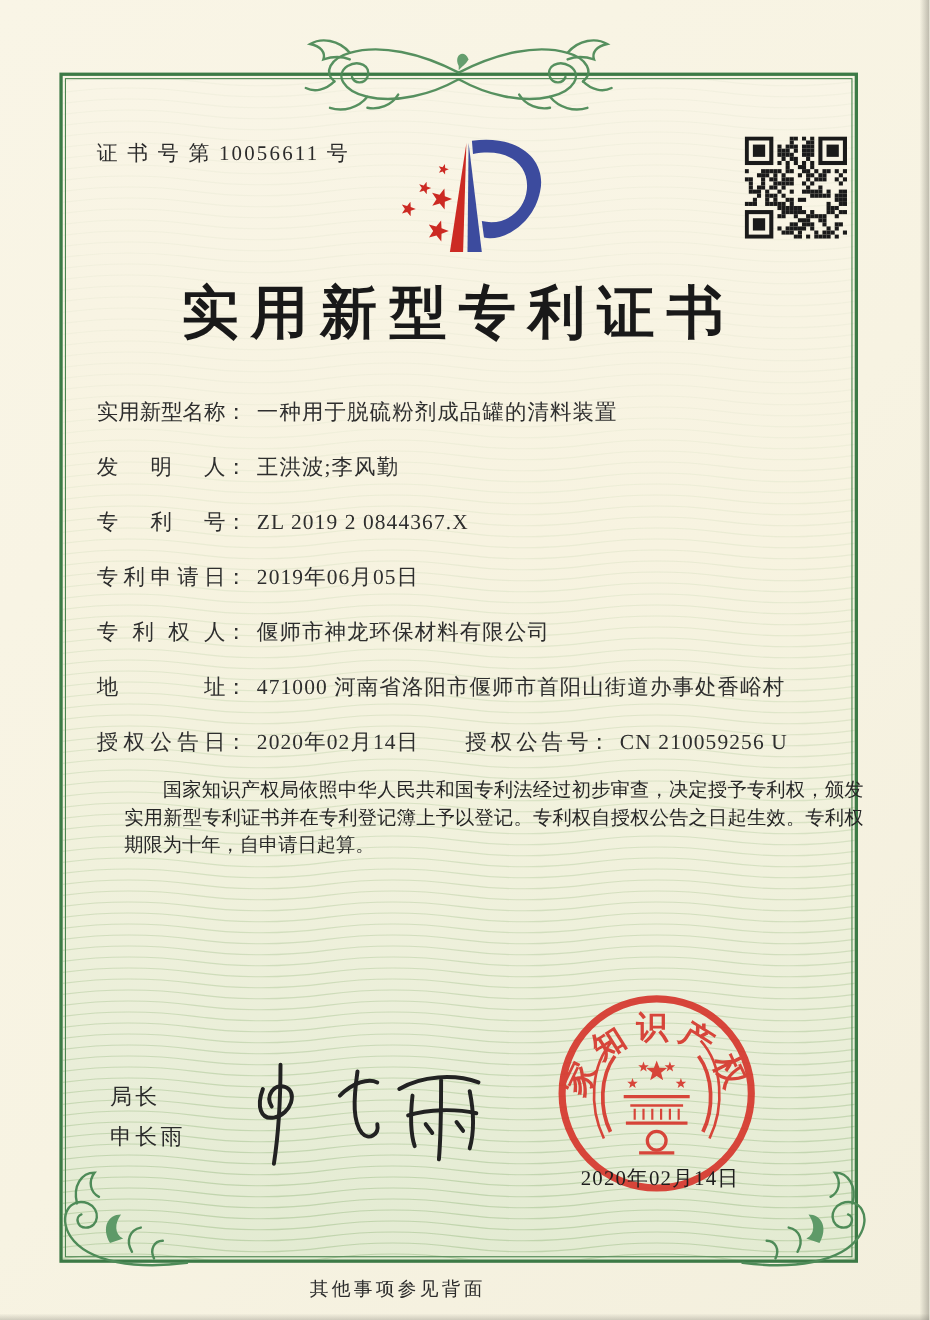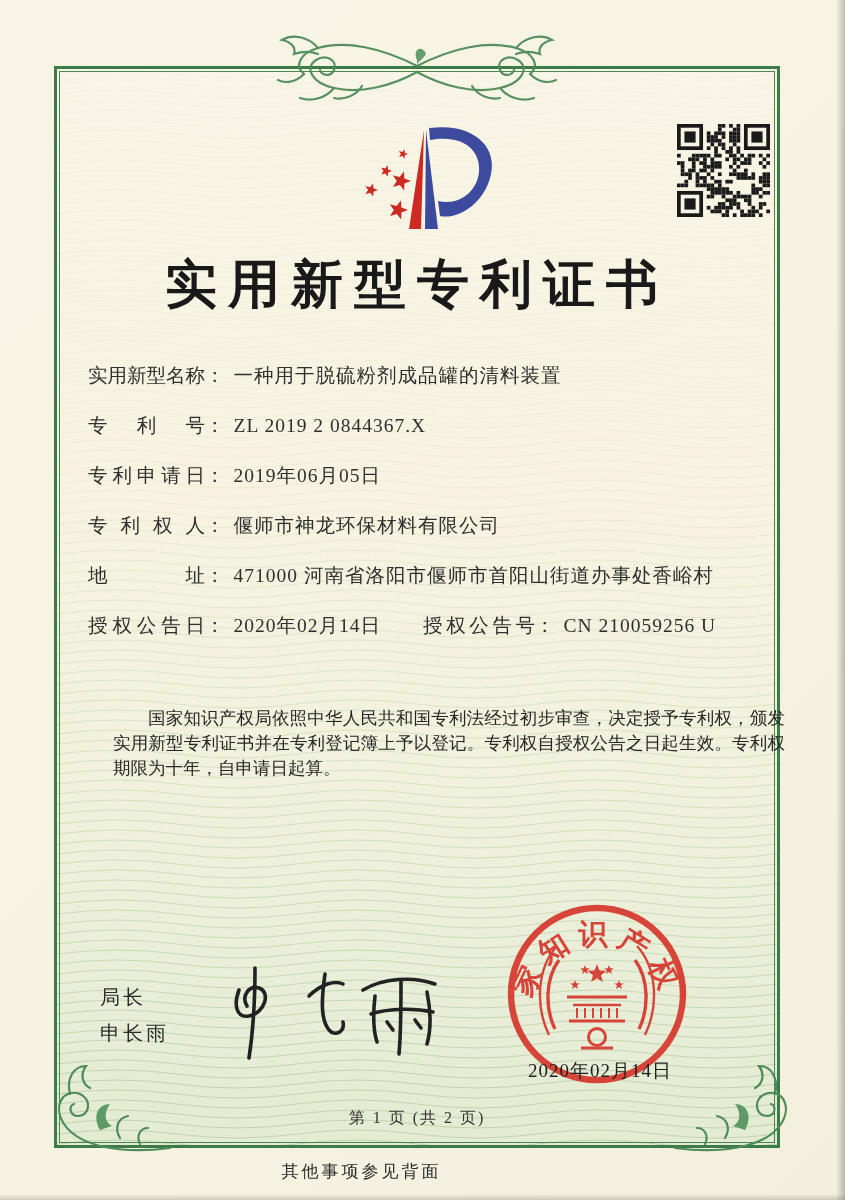--- a/index.html
+++ b/index.html
@@ -226,20 +226,21 @@
   <svg class="corner-fl right" viewBox="0 0 135 95">
     <g stroke="#4e8b58" stroke-width="2.2" fill="none" stroke-linecap="round">
       <path d="M130,88 C85,94 40,88 24,64 C12,45 24,28 40,34 C52,39 50,56 38,56 C30,56 28,46 34,44"></path>
       <path d="M60,70 C52,56 58,44 70,44 C64,52 64,62 72,66 Z" fill="#5e9a68" stroke="none"></path>
       <path d="M30,34 C26,18 34,6 46,6 C40,14 42,24 50,28"></path>
       <path d="M80,78 C74,68 78,58 88,56"></path>
       <path d="M100,84 C96,76 100,68 108,68"></path>
     </g>
   </svg>
 
+  <div class="cert-no">证 书 号 第 10056611 号</div>
 
   <svg class="logo" viewBox="0 0 160 112">
     <g id="logo-stars" fill="#cc2a23">
         <path d="M59.5 27.2L59.7 30.7L63.0 31.9L59.7 33.2L59.6 36.7L57.4 34.0L54.0 35.0L55.9 32.0L53.9 29.1L57.3 30.0Z" fill="#cc2a23"></path>
         <path d="M42.8 43.3L43.0 47.5L47.0 48.9L43.1 50.5L42.9 54.7L40.3 51.4L36.2 52.6L38.5 49.0L36.1 45.5L40.2 46.6Z" fill="#cc2a23"></path>
         <path d="M59.0 49.4L59.4 56.5L66.0 58.9L59.4 61.4L59.2 68.5L54.8 63.0L48.0 65.0L51.8 59.1L47.8 53.2L54.6 55.0Z" fill="#cc2a23"></path>
         <path d="M28.1 61.3L28.4 66.2L33.0 67.9L28.4 69.7L28.3 74.6L25.1 70.8L20.4 72.2L23.1 68.0L20.3 64.0L25.1 65.2Z" fill="#cc2a23"></path>
         <path d="M56.0 78.4L56.4 85.5L63.0 87.9L56.4 90.4L56.2 97.5L51.8 92.0L45.0 94.0L48.8 88.1L44.8 82.2L51.6 84.0Z" fill="#cc2a23"></path>
       </g>
     <polygon points="79,8 64,107 76,107" fill="#cc2a23"></polygon>
@@ -475,20 +476,23 @@
       <rect x="80" y="8" width="12" height="12" fill="#1a1a1a"></rect>
     </svg>
 
   <div class="title">实用新型专利证书</div>
 
   <div class="fields">
     <div class="frow">
       <span class="flabel">实用新型名称</span><span class="colon">：</span><span class="fvalue">一种用于脱硫粉剂成品罐的清料装置</span>
     </div>
     <div class="frow">
+      <span class="flabel">发明人</span><span class="colon">：</span><span class="fvalue">王洪波;李风勤</span>
+    </div>
+    <div class="frow">
       <span class="flabel">专利号</span><span class="colon">：</span><span class="fvalue">ZL 2019 2 0844367.X</span>
     </div>
     <div class="frow">
       <span class="flabel">专利申请日</span><span class="colon">：</span><span class="fvalue">2019年06月05日</span>
     </div>
     <div class="frow">
       <span class="flabel">专利权人</span><span class="colon">：</span><span class="fvalue">偃师市神龙环保材料有限公司</span>
     </div>
     <div class="frow">
       <span class="flabel">地址</span><span class="colon">：</span><span class="fvalue">471000 河南省洛阳市偃师市首阳山街道办事处香峪村</span>
@@ -545,18 +549,17 @@
         <path d="M142,135 C152,115 152,85 138,66" stroke-width="3.4"></path>
         <path d="M52,141 C38,112 40,74 60,52" stroke-width="2.4"></path>
         <path d="M148,141 C162,112 160,74 140,52" stroke-width="2.4"></path>
         <circle cx="100" cy="143" r="8.5" stroke-width="3"></circle>
         <path d="M84,154 h32" stroke-width="3"></path>
       </g>
     </g>
   </svg>
   <div class="seal-date">2020年02月14日</div>
 
-  <div class="page-num">第 1 页 (共 2 页)</div>
   <div class="back-note">其他事项参见背面</div>
 
   <div class="scan-edge right"></div>
   <div class="scan-edge bottom"></div>
 </div>
 
 </body></html>

